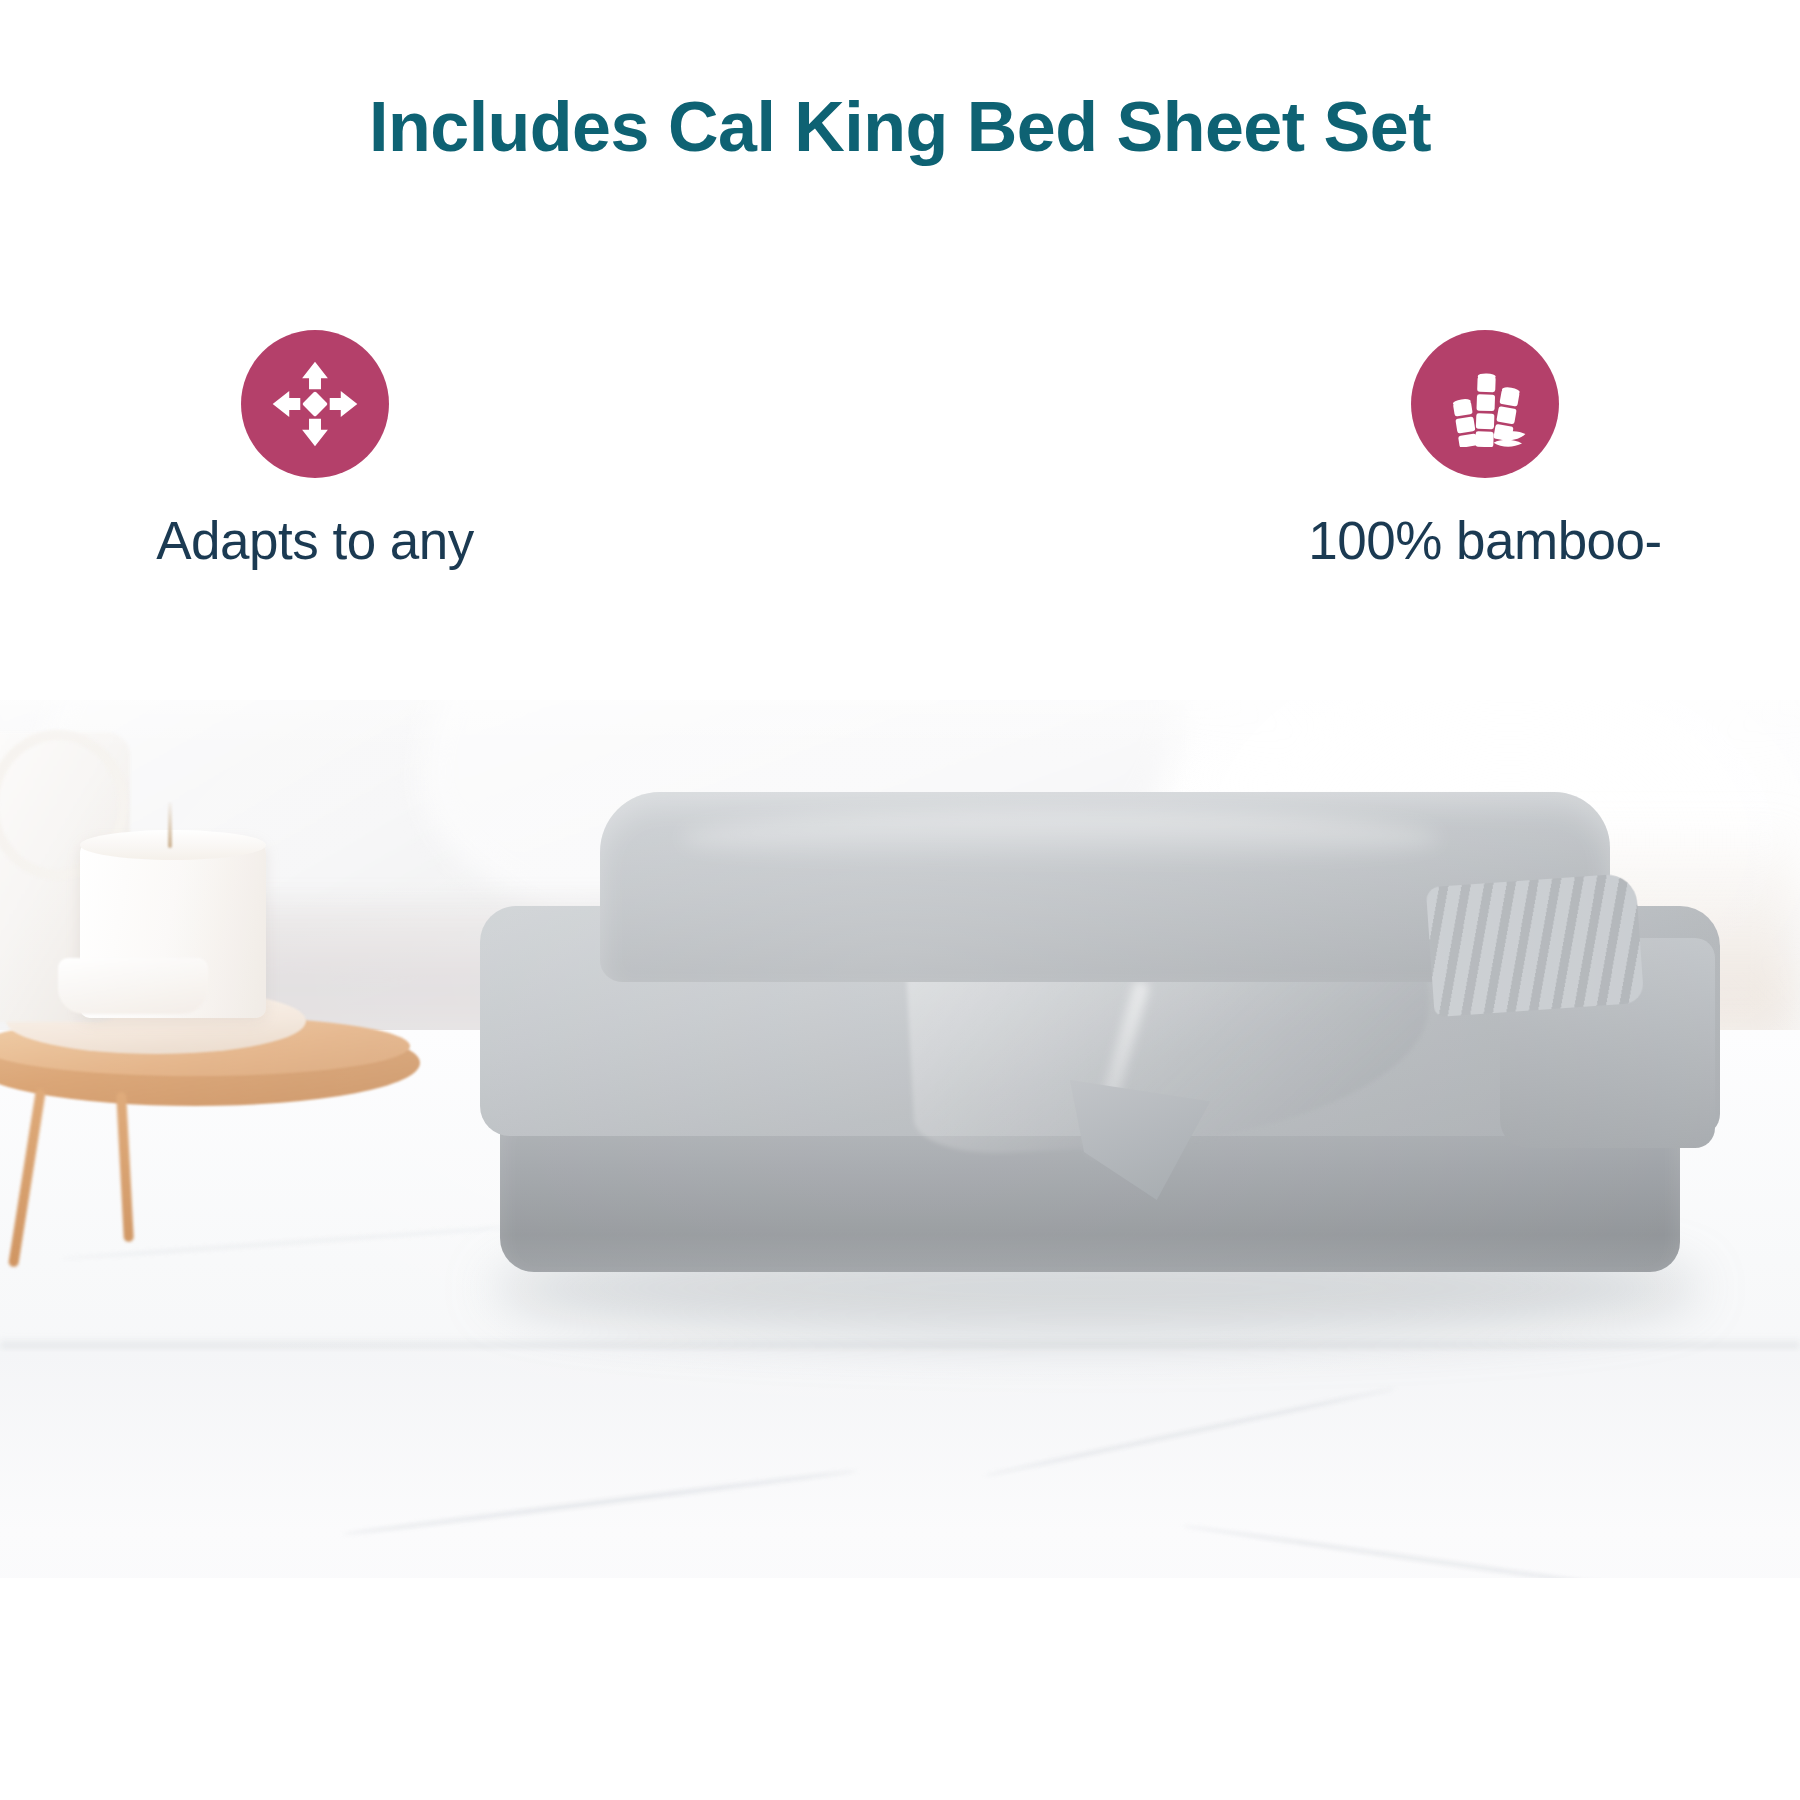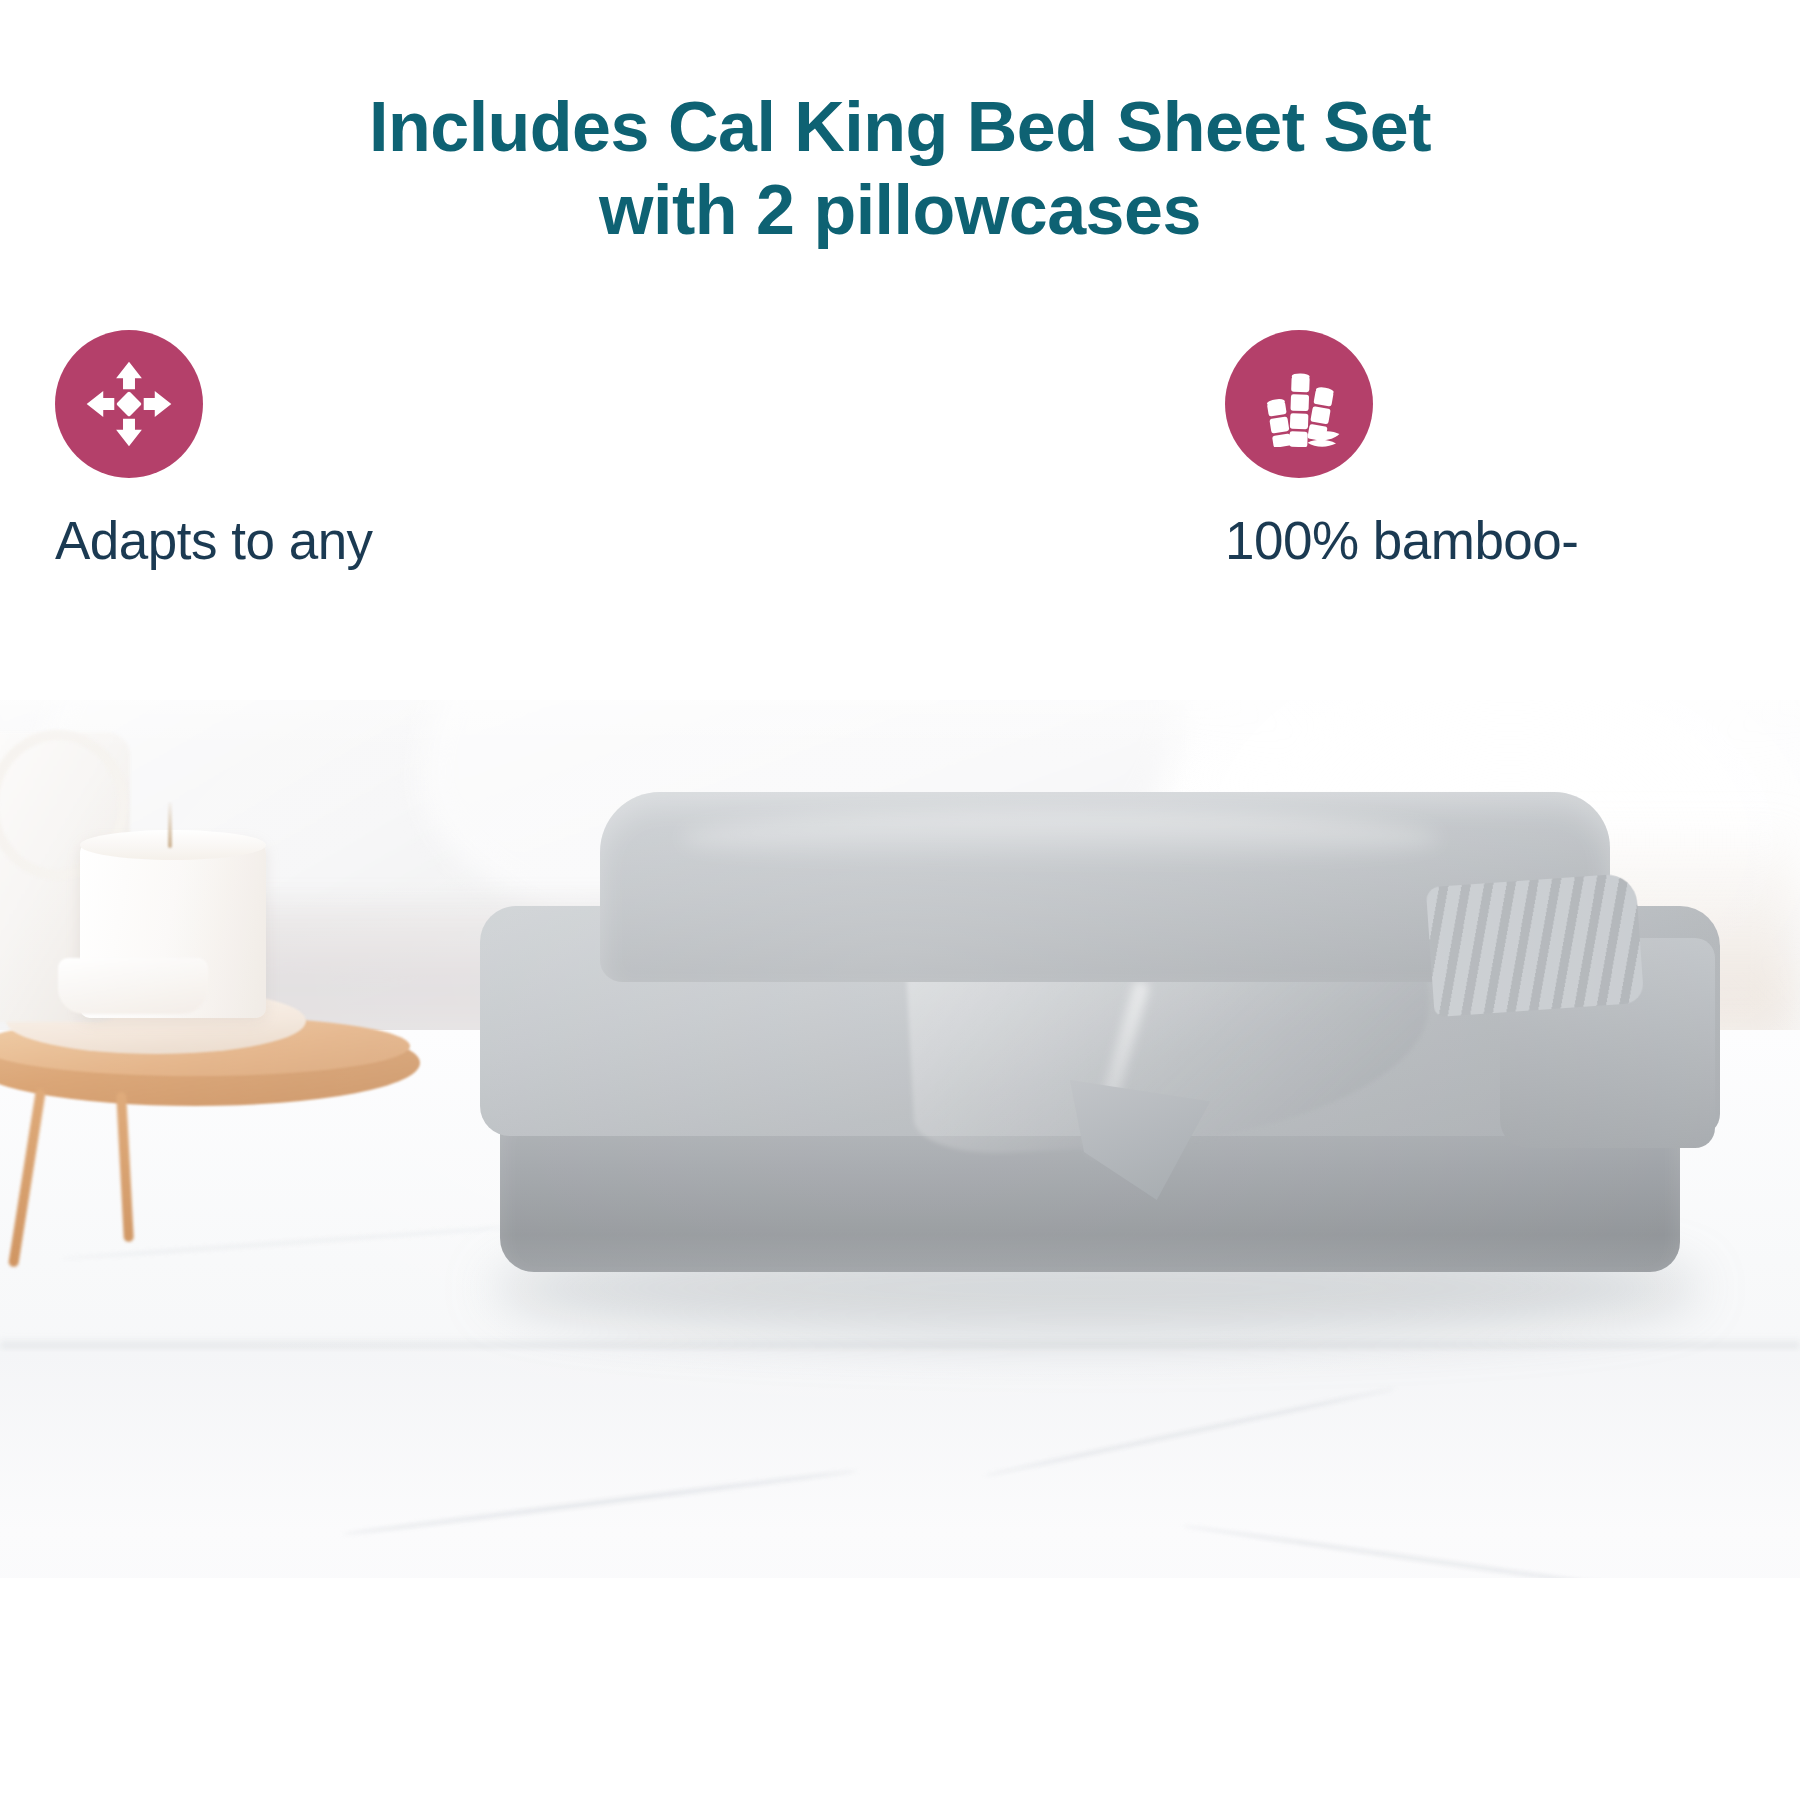--- a/index.html
+++ b/index.html
@@ -52,21 +52,21 @@
     width: 1690px;
     display: flex;
     flex-direction: row;
     align-items: flex-start;
     justify-content: space-between;
   }
   .feature {
     width: 520px;
     display: flex;
     flex-direction: column;
-    align-items: flex-start;
+    align-items: center;
   }
   .feature-badge {
     width: 148px;
     height: 148px;
     border-radius: 50%;
     background: #B4406A;
     display: flex;
     align-items: center;
     justify-content: center;
   }
@@ -526,21 +526,20 @@
     </div>
 
     <div class="photo-light"></div>
     <div class="photo-topfade"></div>
   </div>
 
   <div class="info-panel">
 
     <div class="headline">
       <span class="hl-line">Includes Cal King Bed Sheet Set</span>
-      <span class="hl-line">with 2 pillowcases</span>
     </div>
 
     <div class="features">
 
       <div class="feature">
         <div class="feature-badge">
           <span>
             <svg width="92" height="92" viewBox="0 0 100 100" aria-hidden="true">
               <g fill="#ffffff">
 

